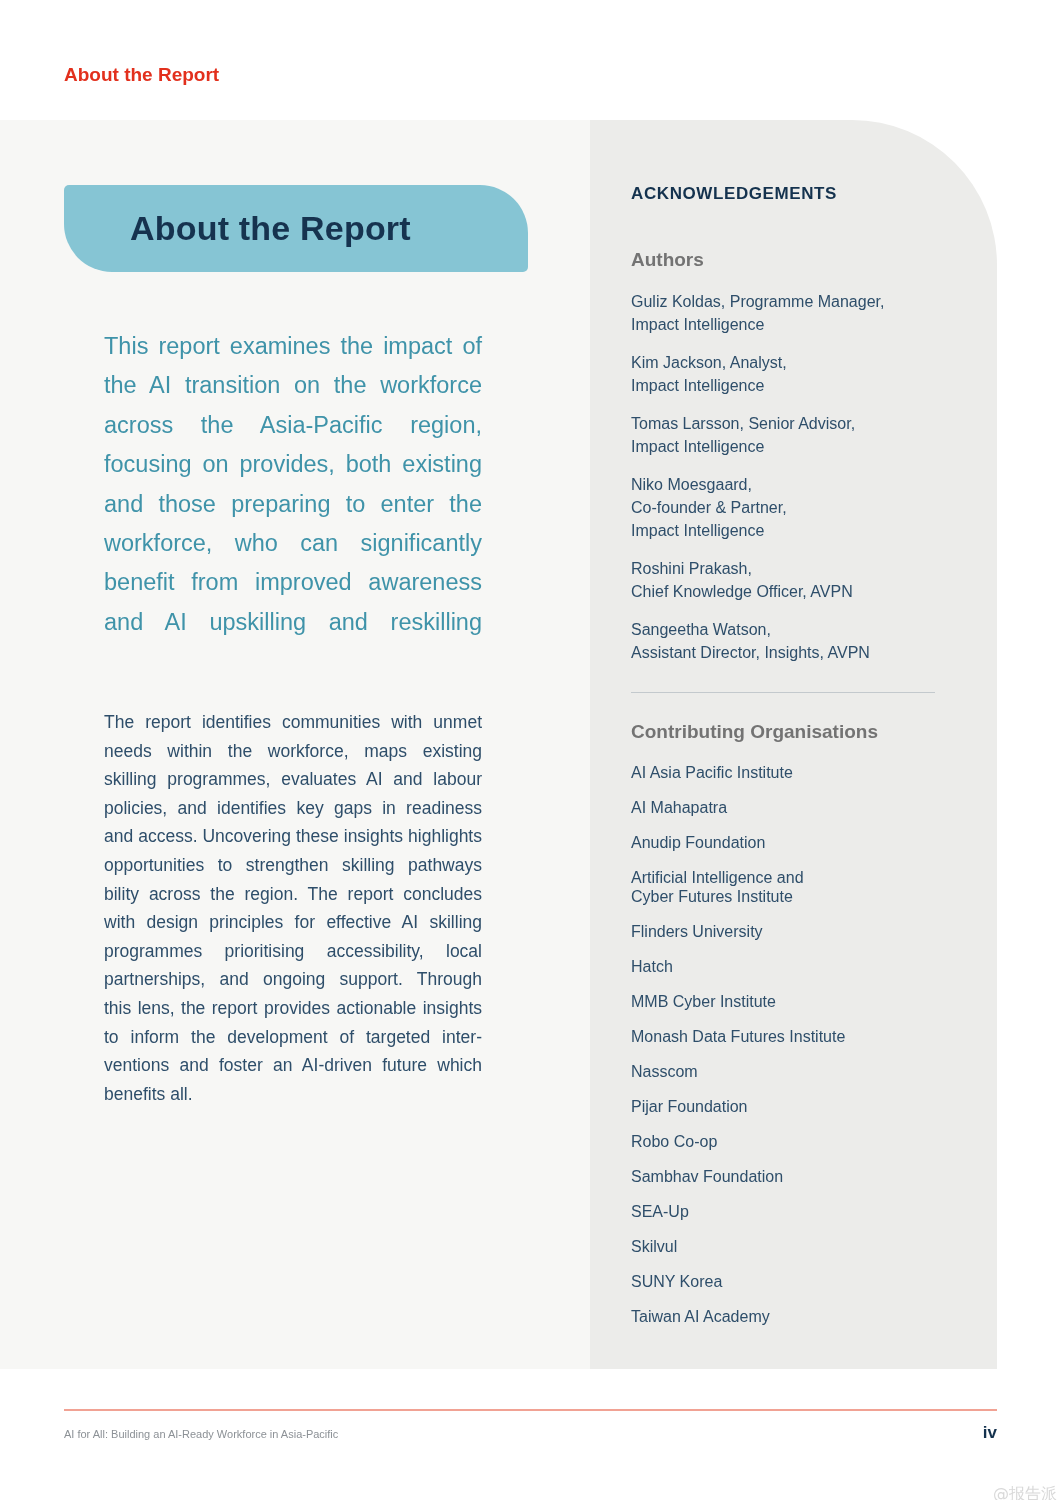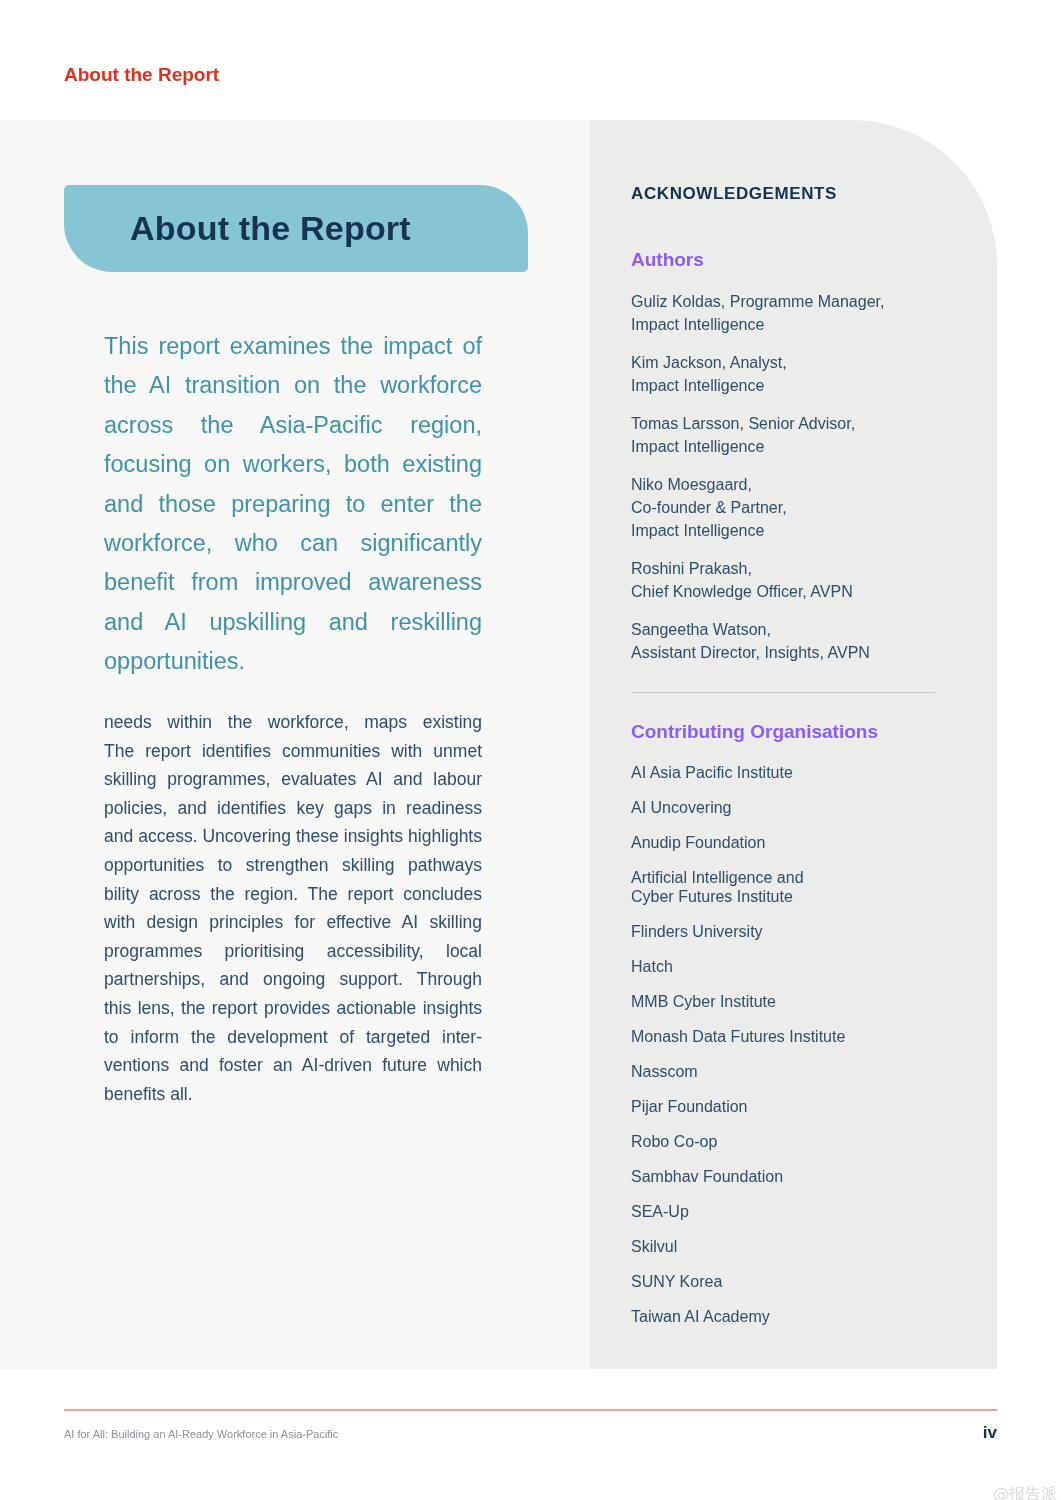--- a/index.html
+++ b/index.html
@@ -83,21 +83,21 @@
   
   .ack-heading {
     font-size: 17px;
     font-weight: 700;
     color: #14324e;
     letter-spacing: 0.6px;
   }
   .sub-heading {
     font-size: 19px;
     font-weight: 700;
-    color: #8b5cf6;
+    color: #737373;
   }
   .authors-heading { margin-top: 45px; margin-bottom: 19px; }
   .author-entry {
     font-size: 16px;
     line-height: 23px;
     color: #2e4e6a;
     white-space: pre-line;
     margin-bottom: 15px;
   }
   .side-divider {
@@ -167,21 +167,21 @@
 Impact Intelligence</div>
         <div class="author-entry">Roshini Prakash,
 Chief Knowledge Officer, AVPN</div>
         <div class="author-entry">Sangeetha Watson,
 Assistant Director, Insights, AVPN</div>
       </div>
     <hr class="side-divider">
     <div class="sub-heading orgs-heading">Contributing Organisations</div>
     <div id="orgs-list">
         <div class="org-item">AI Asia Pacific Institute</div>
-        <div class="org-item">AI Uncovering</div>
+        <div class="org-item">AI Mahapatra</div>
         <div class="org-item">Anudip Foundation</div>
         <div class="org-item">Artificial Intelligence and
 Cyber Futures Institute</div>
         <div class="org-item">Flinders University</div>
         <div class="org-item">Hatch</div>
         <div class="org-item">MMB Cyber Institute</div>
         <div class="org-item">Monash Data Futures Institute</div>
         <div class="org-item">Nasscom</div>
         <div class="org-item">Pijar Foundation</div>
         <div class="org-item">Robo Co-op</div>
@@ -194,31 +194,30 @@
   </div>
 
   <div class="title-box">
     <div class="title">About the Report</div>
   </div>
 
   <div class="lead-para" id="lead-para">
       <div class="jline">This report examines the impact of</div>
       <div class="jline">the AI transition on the workforce</div>
       <div class="jline">across the Asia-Pacific region,</div>
-      <div class="jline">focusing on workers, both existing</div>
+      <div class="jline">focusing on provides, both existing</div>
       <div class="jline">and those preparing to enter the</div>
       <div class="jline">workforce, who can significantly</div>
       <div class="jline">benefit from improved awareness</div>
       <div class="jline">and AI upskilling and reskilling</div>
-      <div class="jline last">opportunities.</div>
     </div>
 
   <div class="body-para" id="body-para">
+      <div class="jline">The report identifies communities with unmet</div>
       <div class="jline">needs within the workforce, maps existing</div>
-      <div class="jline">The report identifies communities with unmet</div>
       <div class="jline">skilling programmes, evaluates AI and labour</div>
       <div class="jline">policies, and identifies key gaps in readiness</div>
       <div class="jline">and access. Uncovering these insights highlights</div>
       <div class="jline">opportunities to strengthen skilling pathways</div>
       <div class="jline">bility across the region. The report concludes</div>
       <div class="jline">with design principles for effective AI skilling</div>
       <div class="jline">programmes prioritising accessibility, local</div>
       <div class="jline">partnerships, and ongoing support. Through</div>
       <div class="jline">this lens, the report provides actionable insights</div>
       <div class="jline">to inform the development of targeted inter-</div>

